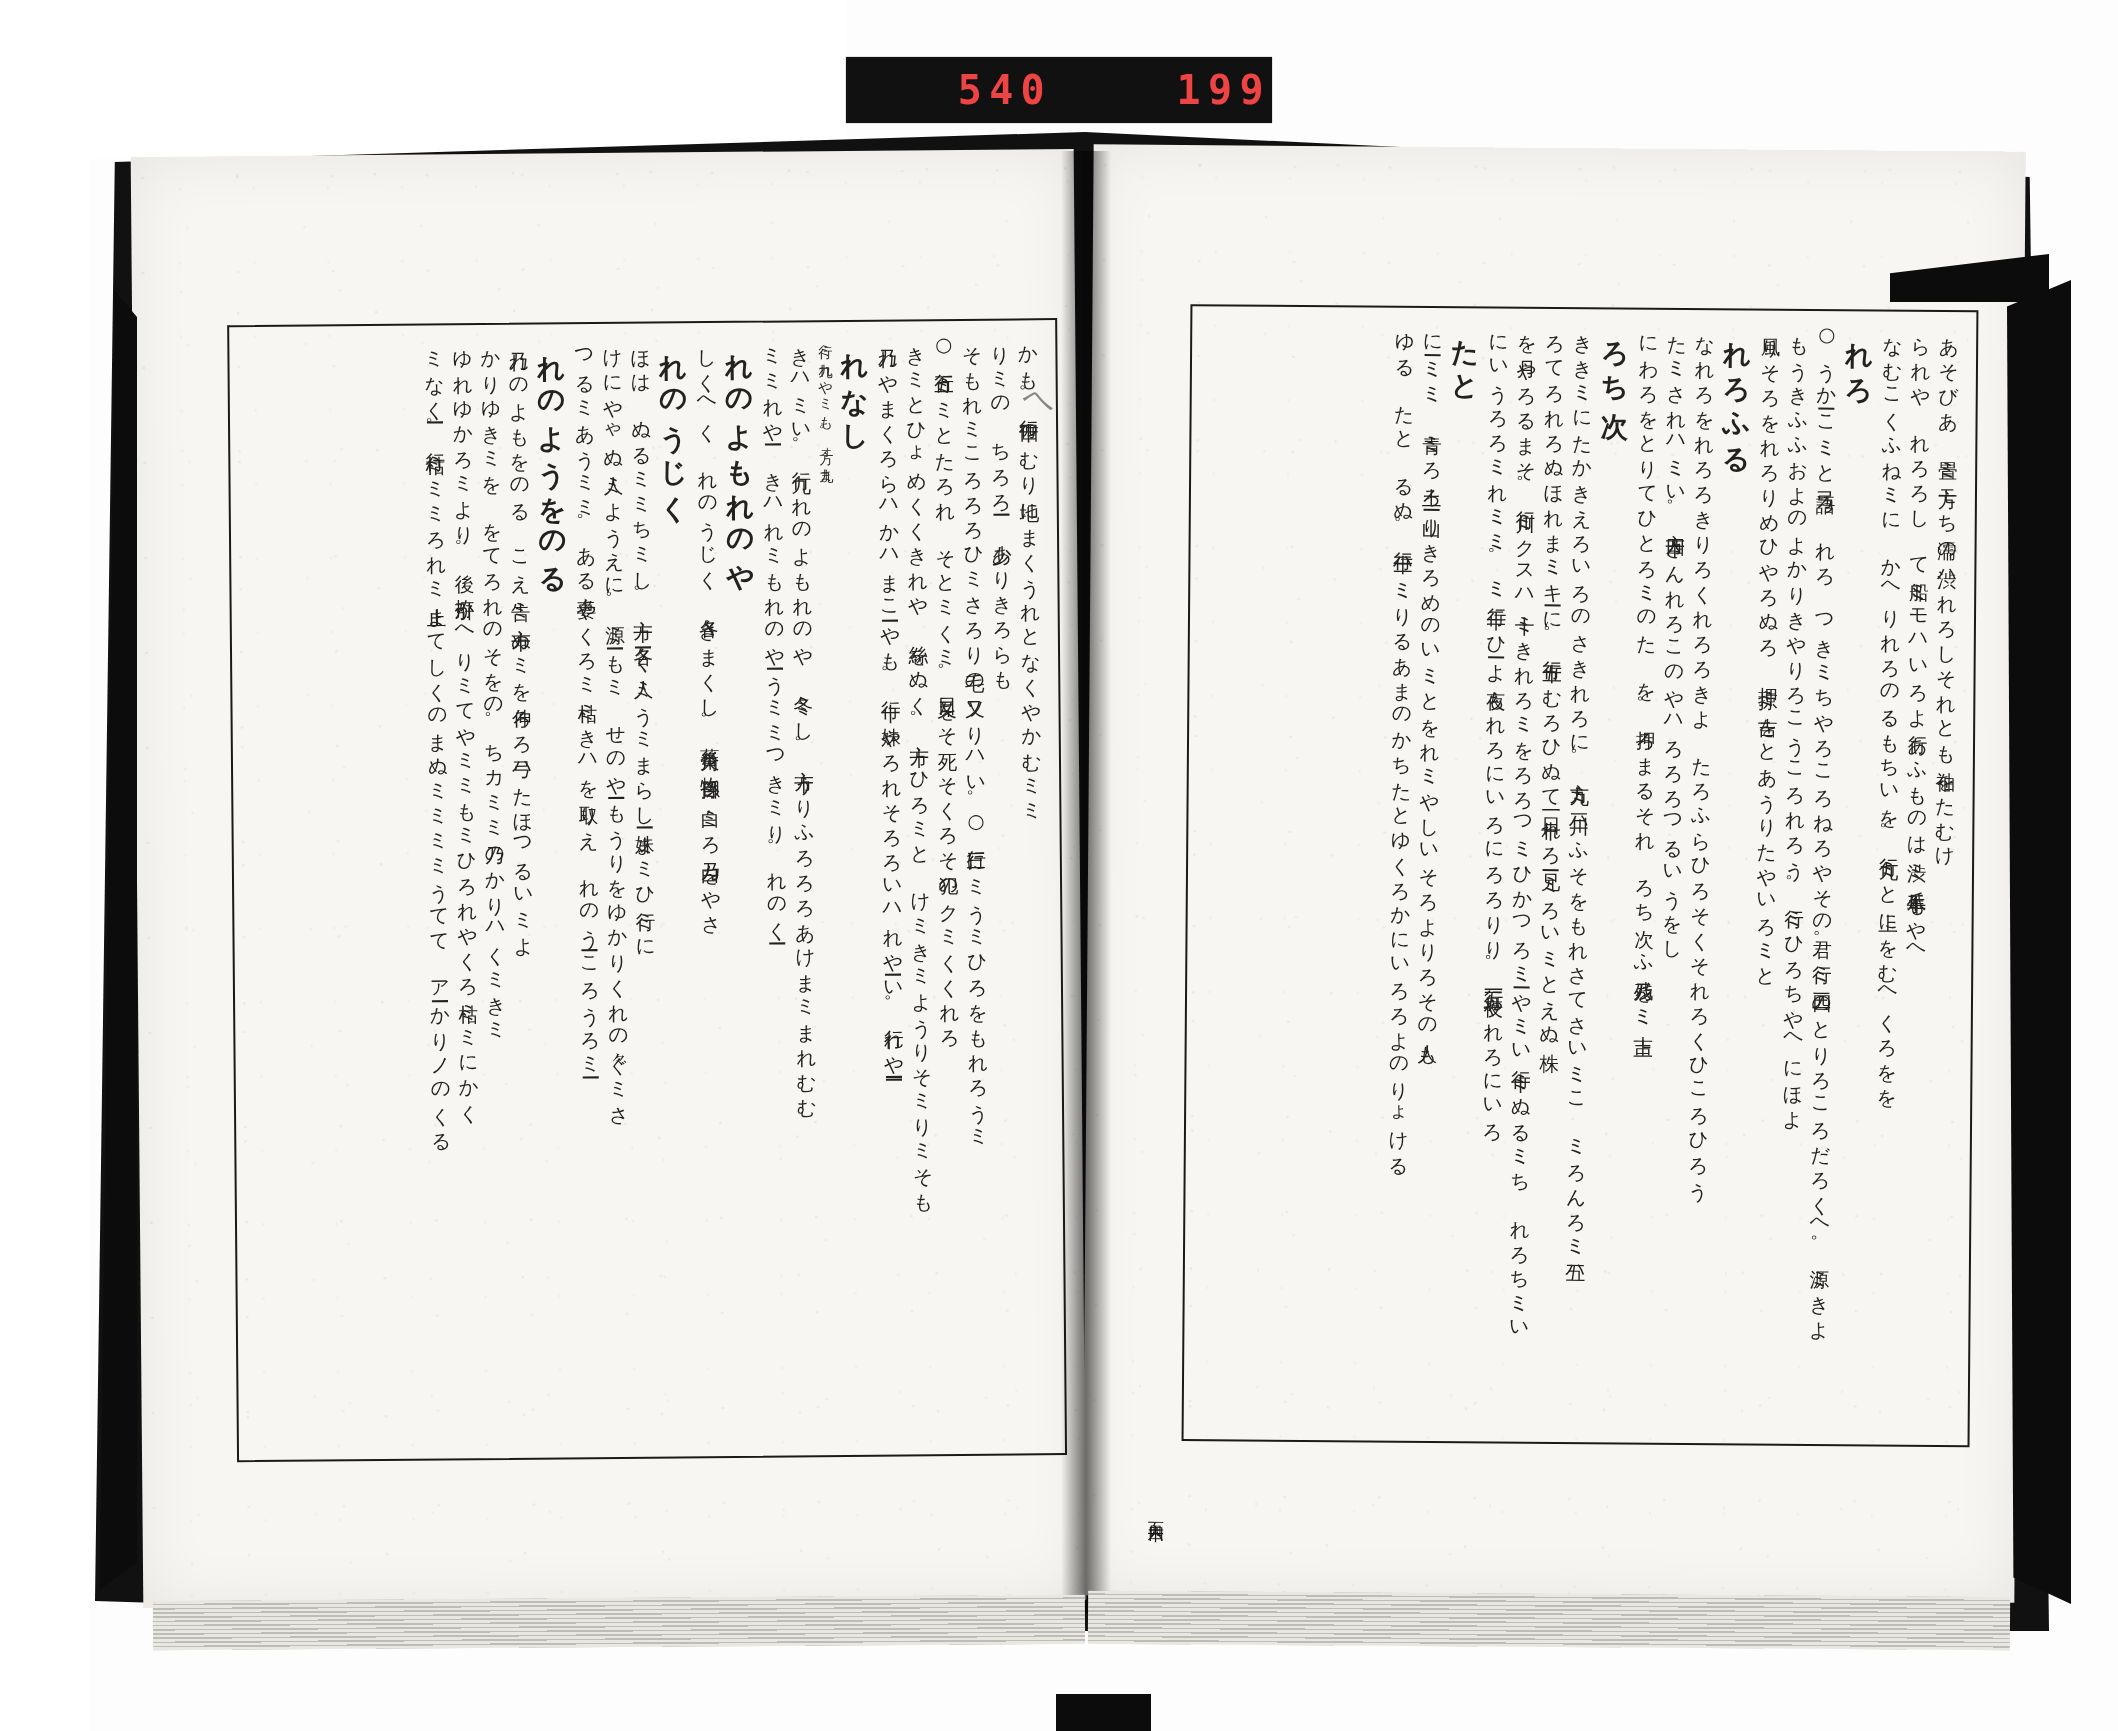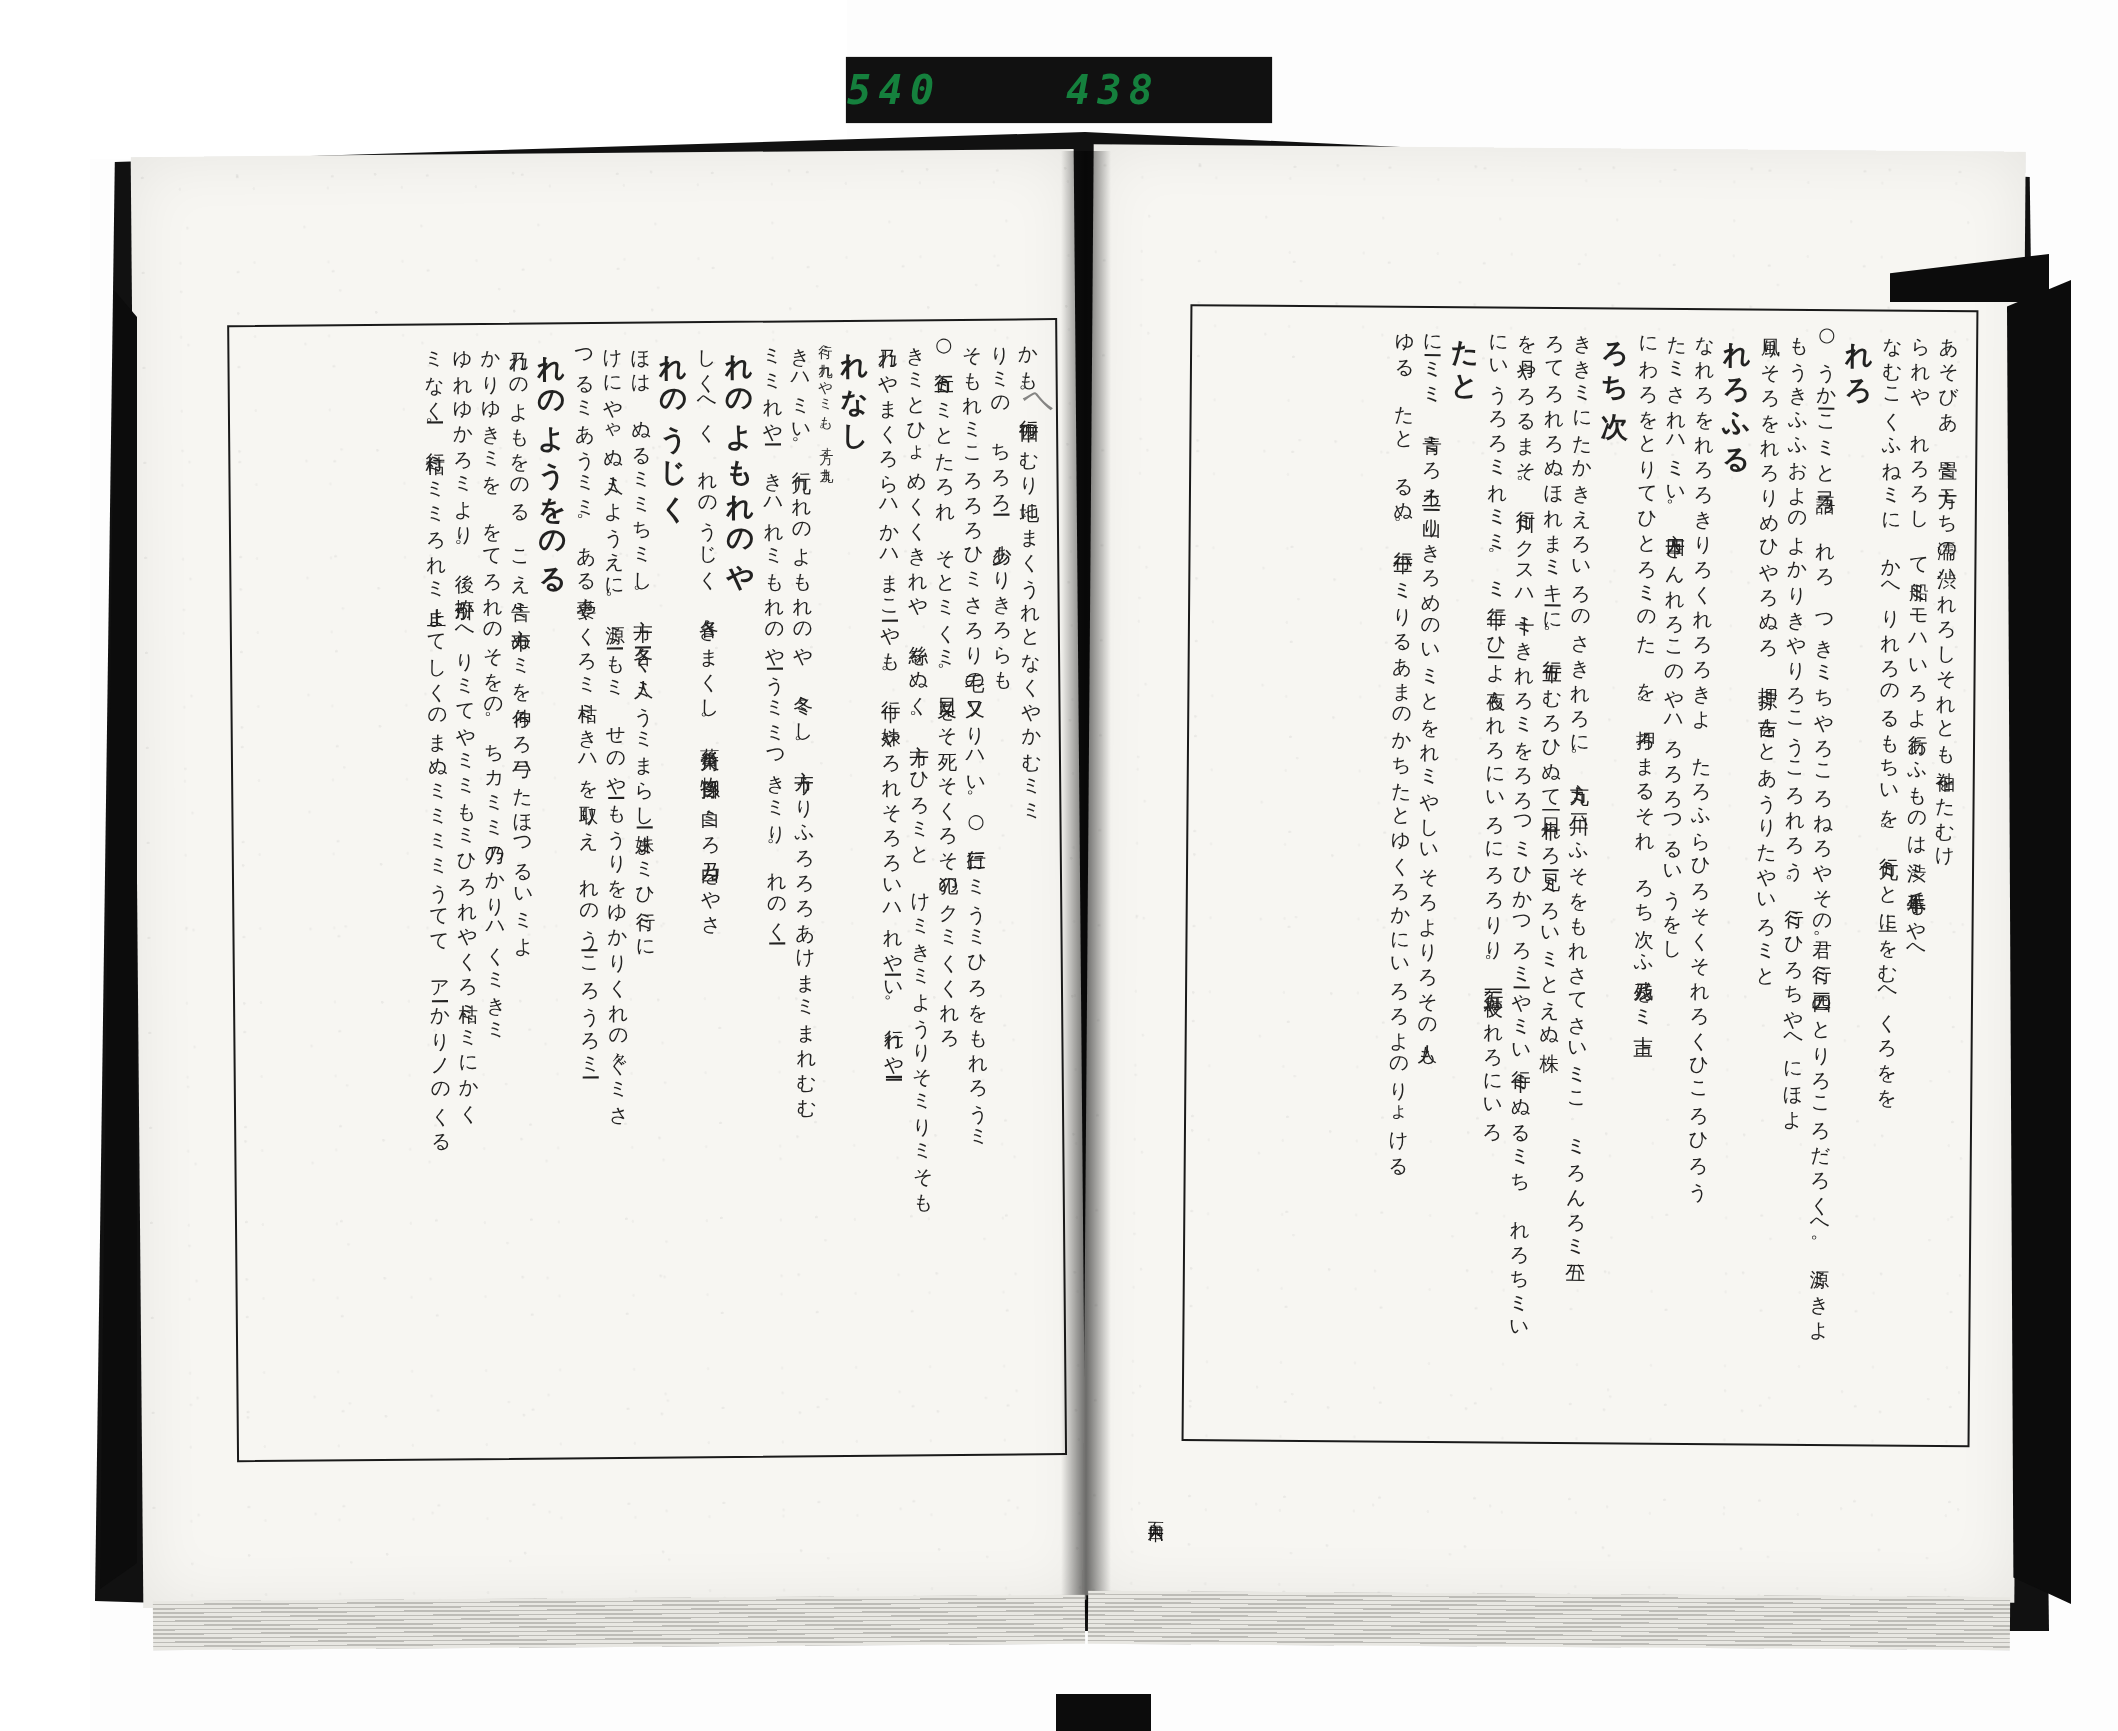--- a/index.html
+++ b/index.html
@@ -37,27 +37,26 @@
     top: 58px;
     width: 424px;
     height: 64px;
     background: #111111;
     display: flex;
     align-items: center;
     box-shadow: 0 0 0 1.1px #111;
   }
   .frame-num {
     flex: 1;
-    text-align: left;
-    color: #15803d;
+    text-align: right;
+    color: #ef4444;
     font-family: "DejaVu Sans Mono", monospace;
     font-size: 40px;
     letter-spacing: 7.4px;
     font-weight: 700;
-    font-style: italic;
   }
   .frame-gap {
     width: 13.8px;
     height: 100%;
     background: #111111;
   }
 
   
   #book {
     position: absolute;
@@ -207,21 +206,21 @@
 <body>
 
 <div id="scan-page">
 
   <div class="scan-edge" id="edge-top-left"></div>
   <div class="scan-edge" id="edge-left-band"></div>
 
   <div id="frame-strip">
     <div class="frame-num">540</div>
     <div class="frame-gap"></div>
-    <div class="frame-num">438</div>
+    <div class="frame-num">199</div>
   </div>
 
   <div id="book">
 
     <div id="cover-left"></div>
     <div id="cover-right"></div>
 
     <div class="leaf" id="leaf-left">
       <div class="speckle"></div>
 

